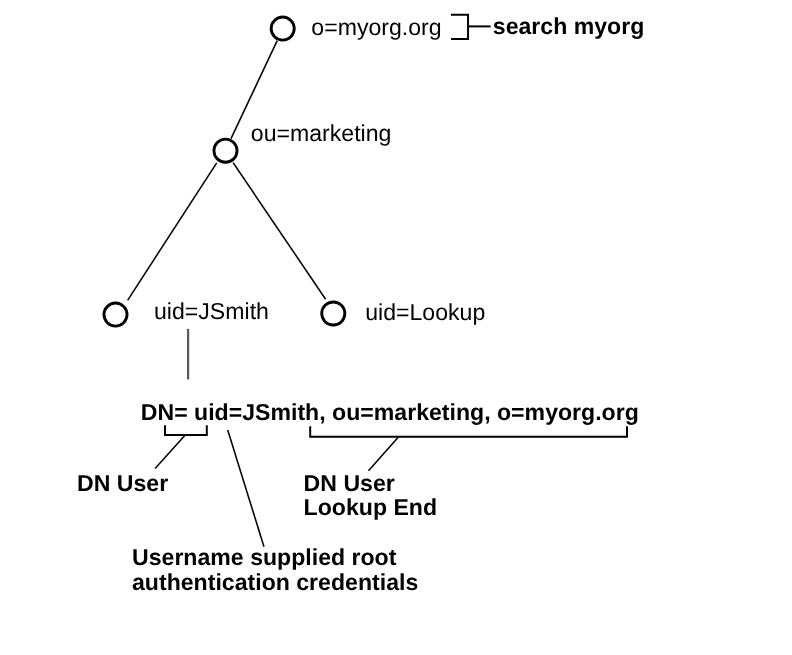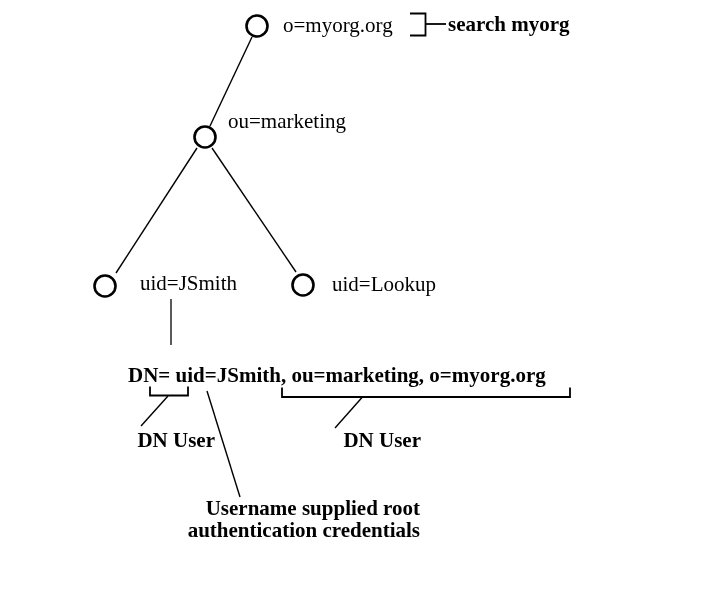--- a/index.html
+++ b/index.html
@@ -5,40 +5,40 @@
   html, body {
     margin: 0;
     padding: 0;
     background: #ffffff;
   }
   .stage {
     position: relative;
     width: 720px;
     height: 595px;
     background: #ffffff;
-    font-family: Liberation Serif, serif;
+    font-family: Liberation Sans, sans-serif;
     color: #000000;
     overflow: hidden;
   }
   .stage svg {
     position: absolute;
     left: 0;
     top: 0;
   }
   .lbl {
     position: absolute;
     font-size: 21px;
     line-height: 23px;
     white-space: nowrap;
     color: #000000;
   }
   .bold { font-weight: bold; }
   .center-block {
     position: absolute;
-    text-align: right;
+    text-align: left;
     font-size: 21px;
     line-height: 22px;
     font-weight: bold;
     white-space: nowrap;
   }
 </style>
 </head>
 <body>
 
 <div class="stage">
@@ -76,20 +76,21 @@
   <div class="lbl bold" style="left:448px; top:13px;">search myorg</div>
 
   <div class="lbl bold" style="left:107px; top:364px;margin-left:21px;">DN= uid=JSmith, ou=marketing, o=myorg.org</div>
 
   <div class="center-block" style="left:70px; top:429px; width:145px;">
     <div>DN User</div>
   </div>
 
   <div class="center-block" style="left:276px; top:429px; width:145px;">
     <div>DN User</div>
+    <div>Lookup End</div>
   </div>
 
   <div class="center-block" style="left:120px; top:497px; width:300px;">
     <div>Username supplied root</div>
     <div>authentication credentials</div>
   </div>
 
 </div>
 
 </body></html>

